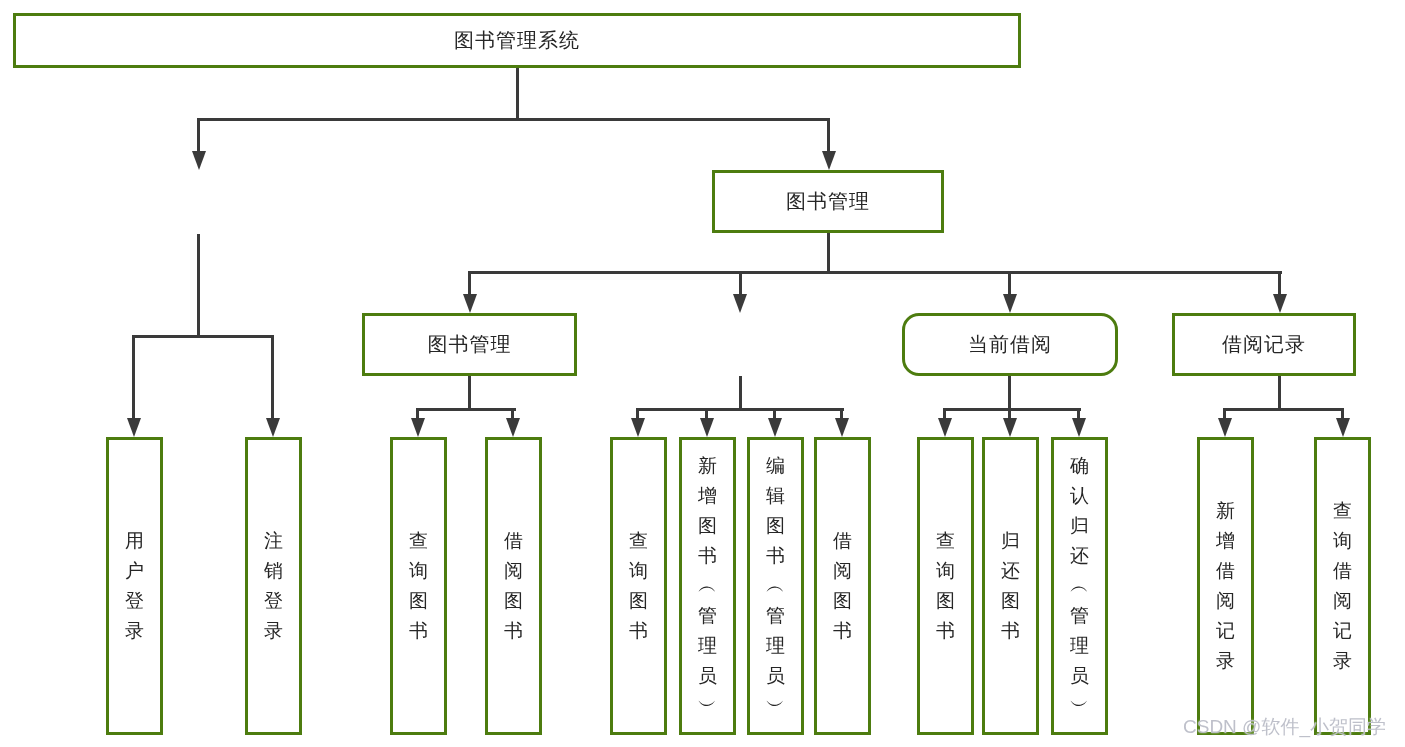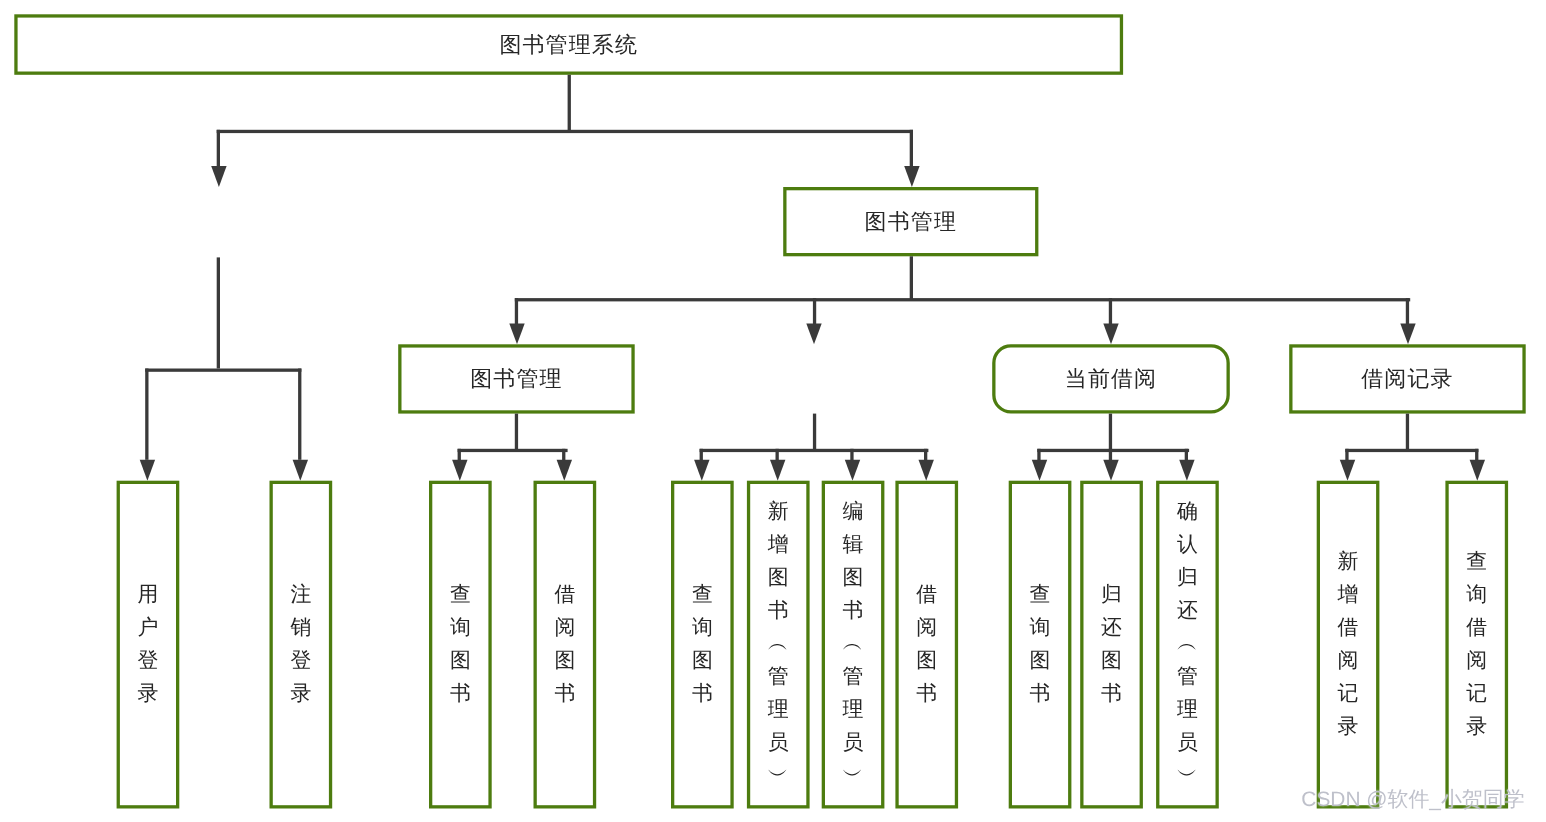--- a/index.html
+++ b/index.html
@@ -55,21 +55,21 @@
   <div class="arrow" style="left:1003px;top:294px;"></div>
   <div class="vline" style="left:1278px;top:271px;height:24px;"></div>
   <div class="arrow" style="left:1273px;top:294px;"></div>
 
   <div class="node" style="left:362px;top:313px;width:215px;height:63px;">
     <span class="hlbl">图书管理</span>
   </div>
   <div class="node" style="left:902px;top:313px;width:216px;height:63px;border-radius:17px;">
     <span class="hlbl">当前借阅</span>
   </div>
-  <div class="node" style="left:1172px;top:313px;width:215px;height:63px;">
+  <div class="node" style="left:1172px;top:313px;width:184px;height:63px;">
     <span class="hlbl">借阅记录</span>
   </div>
 
   <div class="vline" style="left:468px;top:376px;height:34px;"></div>
   <div class="hline" style="left:416px;top:408px;width:100px;"></div>
   <div class="vline" style="left:416px;top:408px;height:11px;"></div>
   <div class="arrow" style="left:411px;top:418px;"></div>
   <div class="vline" style="left:511px;top:408px;height:11px;"></div>
   <div class="arrow" style="left:506px;top:418px;"></div>
 

